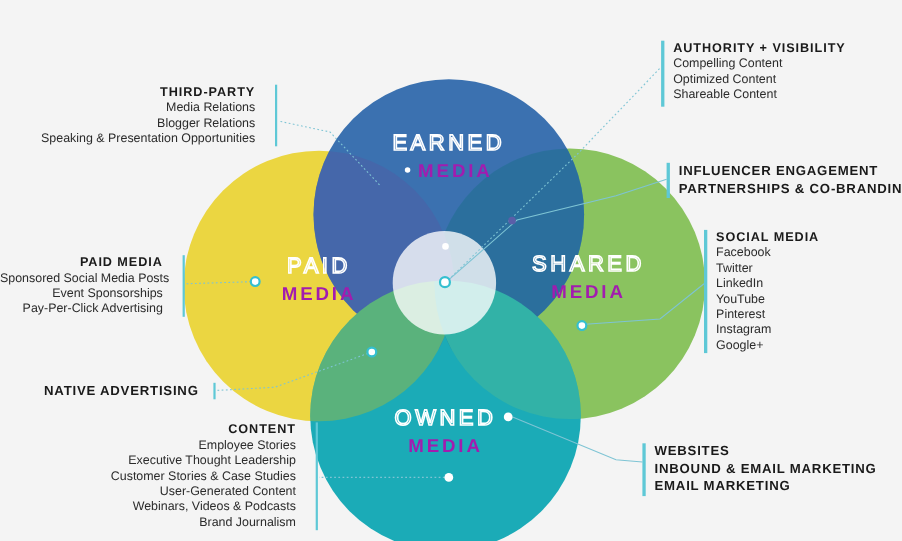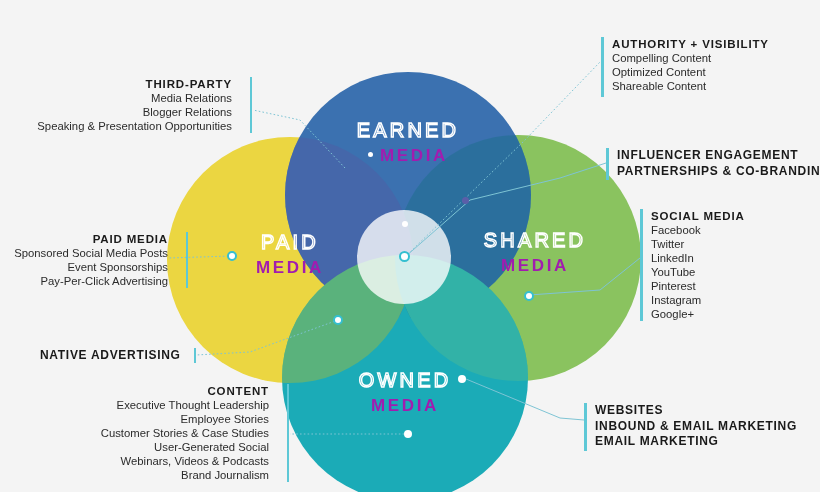--- a/index.html
+++ b/index.html
@@ -209,45 +209,45 @@
       <div class="c-item">Facebook</div>
       <div class="c-item">Twitter</div>
       <div class="c-item">LinkedIn</div>
       <div class="c-item">YouTube</div>
       <div class="c-item">Pinterest</div>
       <div class="c-item">Instagram</div>
       <div class="c-item">Google+</div>
     </div>
   </div>
 
-  <div class="callout left" style="left:0px;top:232px;width:188px;height:56px;">
+  <div class="callout left" style="left:0px;top:232px;width:168px;height:56px;">
     <div class="rule"></div>
     <div class="body">
       <div class="c-head">PAID MEDIA</div>
       <div class="c-item">Sponsored Social Media Posts</div>
       <div class="c-item">Event Sponsorships</div>
       <div class="c-item">Pay-Per-Click Advertising</div>
     </div>
   </div>
 
   <div class="callout left" style="left:40px;top:348px;width:156px;height:15px;">
     <div class="rule"></div>
     <div class="body">
       <div class="c-head big">NATIVE ADVERTISING</div>
     </div>
   </div>
 
   <div class="callout left" style="left:40px;top:384px;width:249px;height:98px;">
     <div class="rule"></div>
     <div class="body">
       <div class="c-head">CONTENT</div>
+      <div class="c-item">Employee Stories</div>
       <div class="c-item">Executive Thought Leadership</div>
-      <div class="c-item">Employee Stories</div>
       <div class="c-item">Customer Stories &amp; Case Studies</div>
-      <div class="c-item">User-Generated Social</div>
+      <div class="c-item">User-Generated Content</div>
       <div class="c-item">Webinars, Videos &amp; Podcasts</div>
       <div class="c-item">Brand Journalism</div>
     </div>
   </div>
 
   <div class="callout right" style="left:584px;top:403px;height:48px;">
     <div class="rule"></div>
     <div class="body">
       <div class="c-head big">WEBSITES</div>
       <div class="c-head big">INBOUND &amp; EMAIL MARKETING</div>

